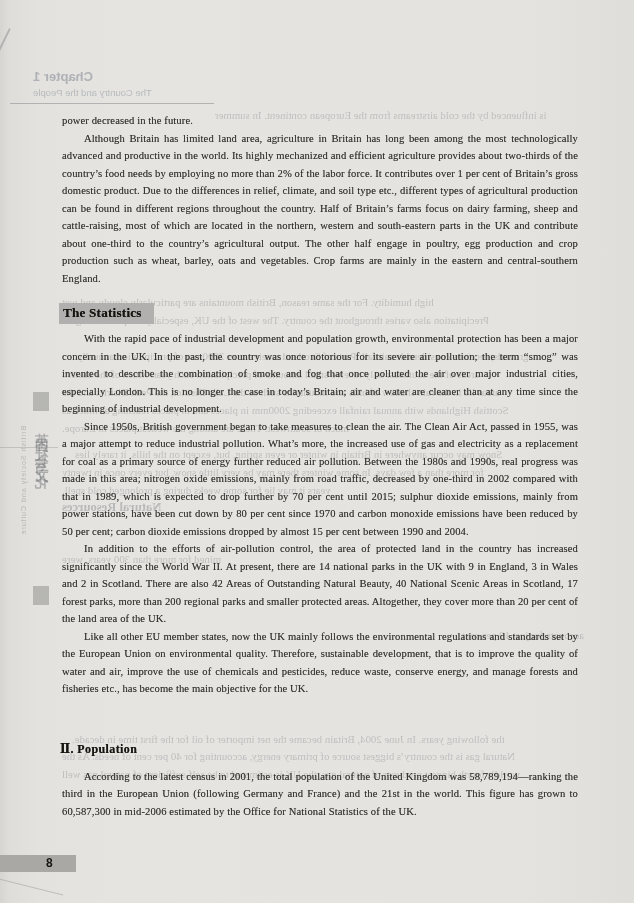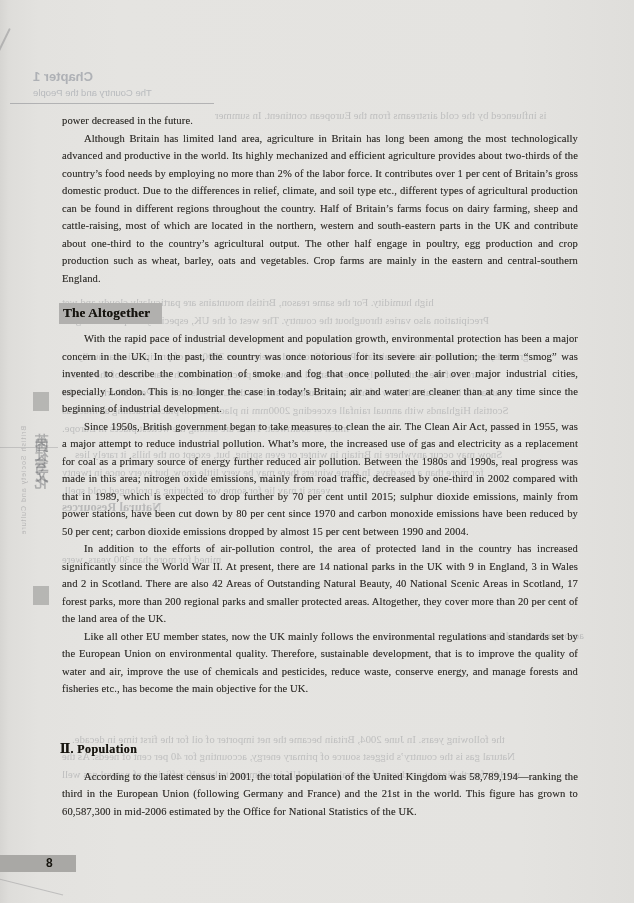--- a/index.html
+++ b/index.html
@@ -118,21 +118,21 @@
   <span class="bleed" style="left:62px;  top:551px;">mined for more than 300 years, were</span>
   <span class="bleed" style="left:462px; top:627px;">accounts for just 10 per cent</span>
   <span class="bleed" style="left:72px;  top:731px;">the following years. In June 2004, Britain became the net importer of oil for the first time in decade.</span>
   <span class="bleed" style="left:62px;  top:748px;">Natural gas is the country’s biggest source of primary energy, accounting for 40 per cent of needs. As the</span>
   <span class="bleed" style="left:62px;  top:766px;">world’s fourth biggest producer of natural gas, the UK is estimated to be self-sufficient of natural gas well</span>
 
   <div class="content">
     <p class="continuation">power decreased in the future.</p>
     <p>Although Britain has limited land area, agriculture in Britain has long been among the most technologically advanced and productive in the world. Its highly mechanized and efficient agriculture provides about two-thirds of the country’s food needs by employing no more than 2% of the labor force. It contributes over 1 per cent of Britain’s gross domestic product. Due to the differences in relief, climate, and soil type etc., different types of agricultural production can be found in different regions throughout the country. Half of Britain’s farms focus on dairy farming, sheep and cattle-raising, most of which are located in the northern, western and south-eastern parts in the UK and contribute about one-third to the country’s agricultural output. The other half engage in poultry, egg production and crop production such as wheat, barley, oats and vegetables. Crop farms are mainly in the eastern and central-southern England.</p>
     <div class="h2-wrap">
-      <span class="h2-box">The Altogether</span>
+      <span class="h2-box">The Statistics</span>
     </div>
     <p>With the rapid pace of industrial development and population growth, environmental protection has been a major concern in the UK. In the past, the country was once notorious for its severe air pollution; the term “smog” was invented to describe the combination of smoke and fog that once polluted the air over major industrial cities, especially London. This is no longer the case in today’s Britain; air and water are cleaner than at any time since the beginning of industrial development.</p>
     <p>Since 1950s, British government began to take measures to clean the air. The Clean Air Act, passed in 1955, was a major attempt to reduce industrial pollution. What’s more, the increased use of gas and electricity as a replacement for coal as a primary source of energy further reduced air pollution. Between the 1980s and 1990s, real progress was made in this area; nitrogen oxide emissions, mainly from road traffic, decreased by one-third in 2002 compared with that in 1989, which is expected to drop further by 70 per cent until 2015; sulphur dioxide emissions, mainly from power stations, have been cut down by 80 per cent since 1970 and carbon monoxide emissions have been reduced by 50 per cent; carbon dioxide emissions dropped by almost 15 per cent between 1990 and 2004.</p>
     <p>In addition to the efforts of air-pollution control, the area of protected land in the country has increased significantly since the World War II. At present, there are 14 national parks in the UK with 9 in England, 3 in Wales and 2 in Scotland. There are also 42 Areas of Outstanding Natural Beauty, 40 National Scenic Areas in Scotland, 17 forest parks, more than 200 regional parks and smaller protected areas. Altogether, they cover more than 20 per cent of the land area of the UK.</p>
     <p>Like all other EU member states, now the UK mainly follows the environmental regulations and standards set by the European Union on environmental quality. Therefore, sustainable development, that is to improve the quality of water and air, improve the use of chemicals and pesticides, reduce waste, conserve energy, and manage forests and fisheries etc., has become the main objective for the UK.</p>
     <div class="h1">Ⅱ. Population</div>
     <p>According to the latest census in 2001, the total population of the United Kingdom was 58,789,194—ranking the third in the European Union (following Germany and France) and the 21st in the world. This figure has grown to 60,587,300 in mid-2006 estimated by the Office for National Statistics of the UK.</p>
   </div>
 
   <div class="page-num-bar">

